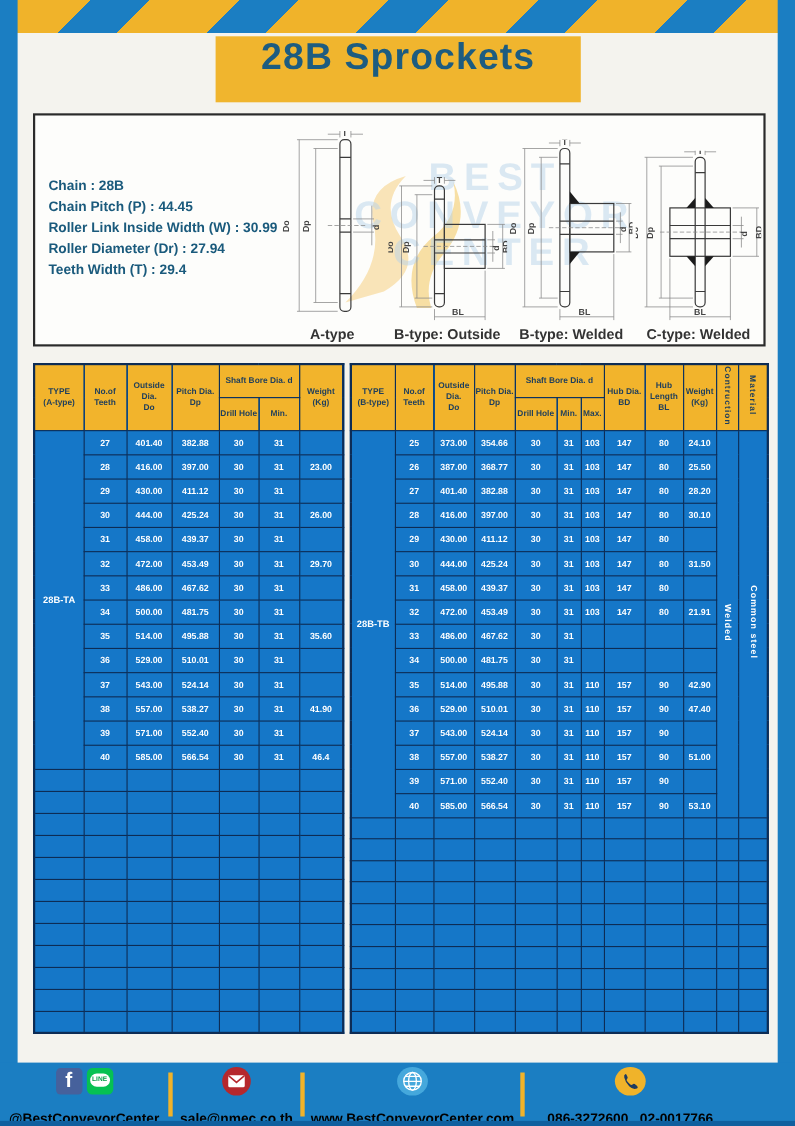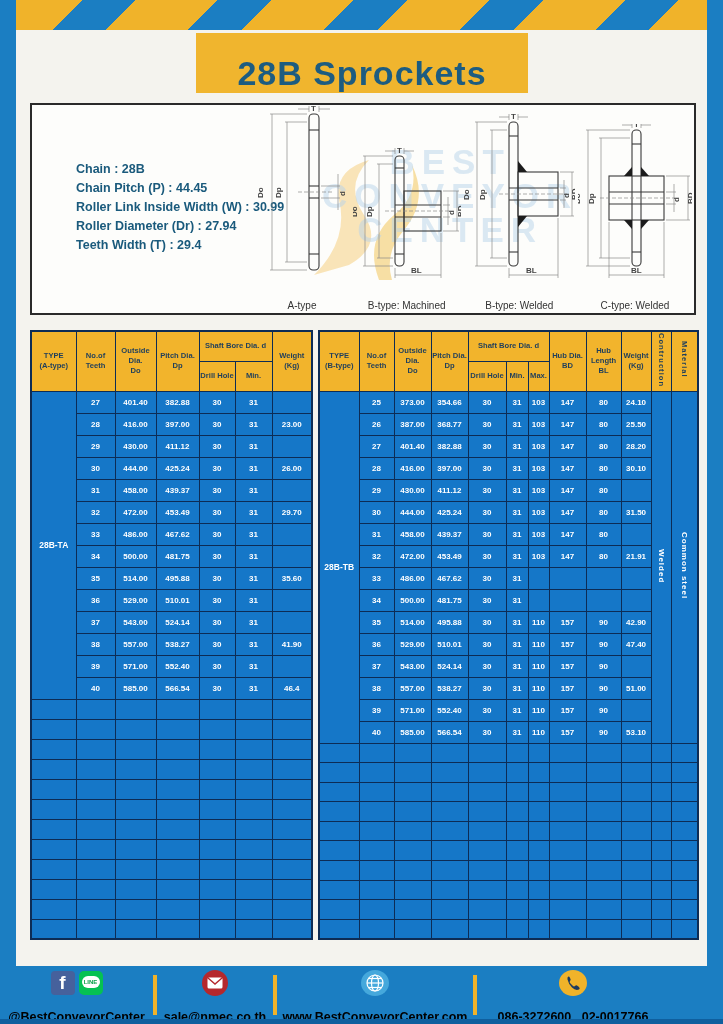--- a/index.html
+++ b/index.html
@@ -8,35 +8,35 @@
   .page { position: relative; width: 723px; height: 1024px; background: #f4f3ee; overflow: hidden; }
 
   
   .top-stripe { position: absolute; left: 0; top: 0; width: 723px; height: 30px;
     background: repeating-linear-gradient(135deg, #f0b32a 0 58px, #1b7ec2 58px 96px); }
   .side-border { position: absolute; top: 0; width: 16px; height: 1024px; background: #1b7ec2; }
   .side-border.left { left: 0; } .side-border.right { right: 0; }
 
   
   .title-banner { position: absolute; left: 196px; top: 33px; width: 332px; height: 60px;
-    background: #f0b52e; display: flex; align-items: flex-end; justify-content: center; }
+    background: #f0b52e; display: flex; align-items: flex-start; justify-content: center; }
   .title-banner span { font-size: 34px; font-weight: bold; color: #1d5c80; letter-spacing: 1px; }
 
   
   .diagram-panel { position: absolute; left: 30px; top: 103px; width: 666px; height: 212px;
     background: #fdfdfb; border: 2px solid #2a2a2a; }
-  .specs { position: absolute; left: 12px; top: 55px; margin-left: 32px; }
+  .specs { position: absolute; left: 12px; top: 55px; }
   .spec-line { font-size: 12.5px; font-weight: bold; color: #1a5a7c; line-height: 19px; white-space: nowrap; }
   .watermark { position: absolute; left: 290px; top: 40px; text-align: center; opacity: .5; pointer-events: none; }
   .watermark div { font-size: 35px; font-weight: bold; letter-spacing: 7px; color: #b9d4ea; line-height: 34px; }
   .wm-swirl { position: absolute; left: 262px; top: 40px; opacity: .55; pointer-events: none; }
   .figs { position: absolute; left: 222px; top: 4px; width: 438px; height: 204px;
     display: flex; align-items: flex-end; justify-content: space-between; }
   .fig { display: flex; flex-direction: column; align-items: center; }
-  .fig-label { font-size: 10px; font-weight: normal; color: #333; margin-top: 18px; padding-bottom: 2px; white-space: nowrap; }
+  .fig-label { font-size: 13px; font-weight: bold; color: #333; margin-top: 1px; padding-bottom: 2px; white-space: nowrap; }
   .fig svg { display: block; }
   .dwg { stroke: #3a3a3a; stroke-width: 1.1; fill: none; }
   .dim { stroke: #8a8a8a; stroke-width: .7; fill: none; }
   .dimtxt { fill: #444; font-size: 8px; font-weight: bold; }
   .weld { fill: #1c1c1c; stroke: none; }
 
   
   .tables { position: absolute; top: 330px; left: 0; width: 723px; }
   table { border-collapse: collapse; table-layout: fixed; position: absolute; top: 0;
     background: #1577c8; border: 2px solid #0d2c55; }
@@ -164,21 +164,21 @@
           <text class="dimtxt" x="101" y="71" transform="rotate(-90 101 71)">d</text>
           <line class="dim" x1="90" y1="47" x2="106" y2="47"></line>
             <line class="dim" x1="90" y1="87" x2="106" y2="87"></line>
           <line class="dim" x1="104" y1="47" x2="104" y2="87"></line>
           <text class="dimtxt" x="110" y="73" transform="rotate(-90 110 73)">BD</text>
           <line class="dim" x1="42" y1="124" x2="42" y2="134"></line>
             <line class="dim" x1="88" y1="89" x2="88" y2="134"></line>
           <line class="dim" x1="42" y1="131" x2="88" y2="131"></line>
           <text class="dimtxt" x="58" y="129">BL</text>
         </svg>
-        <div class="fig-label">B-type: Machined</div>
+        <div class="fig-label">B-type: Outside</div>
       </div>
 
       <div class="fig">
         <svg width="112" height="168" viewBox="0 0 112 168">
           <rect class="dwg" x="46" y="8" width="9" height="144" rx="4"></rect>
           <line class="dwg" x1="46" y1="22" x2="55" y2="22"></line>
           <line class="dwg" x1="46" y1="138" x2="55" y2="138"></line>
           <rect class="dwg" x="55" y="58" width="40" height="44"></rect>
           <path class="weld" d="M55 58 L64 58 L55 47 Z"></path>
           <path class="weld" d="M55 102 L64 102 L55 113 Z"></path>

